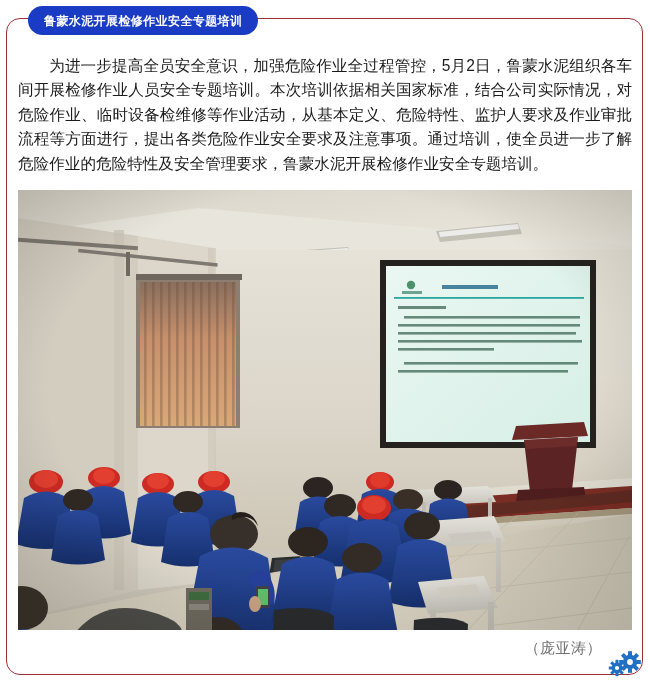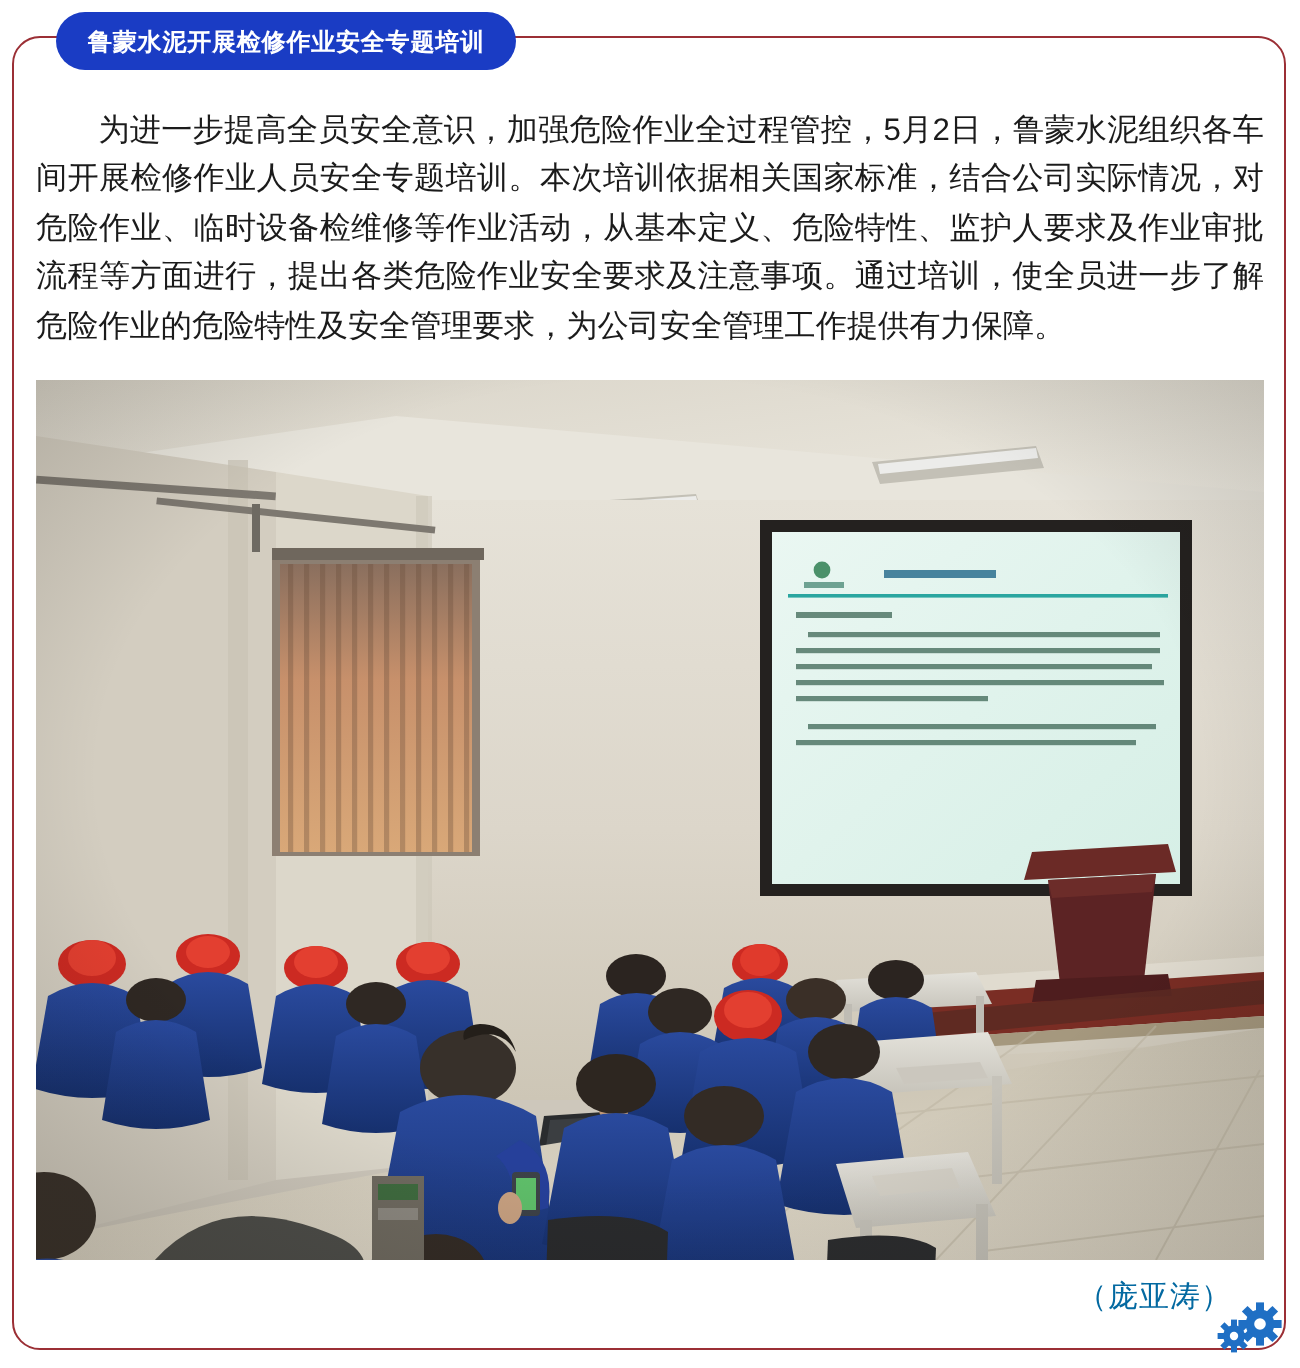--- a/index.html
+++ b/index.html
@@ -76,24 +76,24 @@
     height: 440px;
     overflow: hidden;
     background: #cdc7bb;
     z-index: 2;
   }
   .photo svg { display: block; width: 100%; height: 100%; }
 
   
   .byline {
     position: absolute;
-    right: 34px;
+    right: 48px;
     top: 639px;
     font-size: 15px;
-    color: #0369a1;
+    color: #737373;
     letter-spacing: 0.5px;
     z-index: 4;
     white-space: nowrap;
   }
 
   
   .gear-mark {
     position: absolute;
     right: 8px;
     top: 649px;
@@ -105,21 +105,21 @@
 </style>
 </head>
 <body>
 
 <div class="page-frame"></div>
 
 <div class="title-badge">
   <span class="title-text">鲁蒙水泥开展检修作业安全专题培训</span>
 </div>
 
-<p class="body-copy">为进一步提高全员安全意识，加强危险作业全过程管控，5月2日，鲁蒙水泥组织各车间开展检修作业人员安全专题培训。本次培训依据相关国家标准，结合公司实际情况，对危险作业、临时设备检维修等作业活动，从基本定义、危险特性、监护人要求及作业审批流程等方面进行，提出各类危险作业安全要求及注意事项。通过培训，使全员进一步了解危险作业的危险特性及安全管理要求，为公司安全管理工作提供有力保障。</p>
+<p class="body-copy">为进一步提高全员安全意识，加强危险作业全过程管控，5月2日，鲁蒙水泥组织各车间开展检修作业人员安全专题培训。本次培训依据相关国家标准，结合公司实际情况，对危险作业、临时设备检维修等作业活动，从基本定义、危险特性、监护人要求及作业审批流程等方面进行，提出各类危险作业安全要求及注意事项。通过培训，使全员进一步了解危险作业的危险特性及安全管理要求，鲁蒙水泥开展检修作业安全专题培训。</p>
 
 <div class="photo">
   <svg viewBox="0 0 614 440" preserveAspectRatio="none">
     <defs>
       <linearGradient id="wallGrad" x1="0" y1="0" x2="0" y2="1">
         <stop offset="0%" stop-color="#e6e2d8"></stop>
         <stop offset="55%" stop-color="#dcd6ca"></stop>
         <stop offset="100%" stop-color="#cdc6b6"></stop>
       </linearGradient>
       <linearGradient id="ceilGrad" x1="0" y1="0" x2="1" y2="1">

